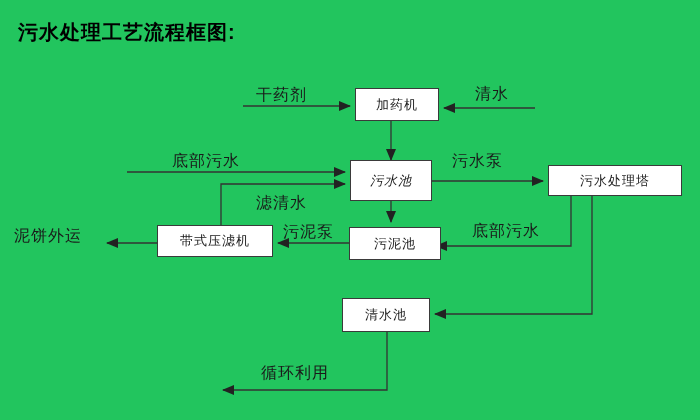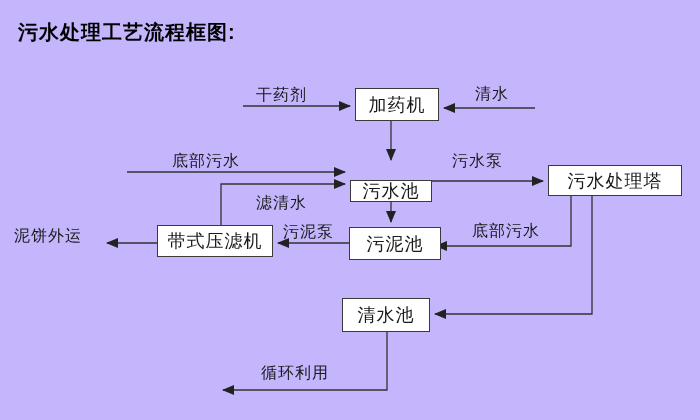--- a/index.html
+++ b/index.html
@@ -5,21 +5,21 @@
   html, body {
     margin: 0;
     padding: 0;
     background: #ffffff;
     font-family: "Liberation Sans", "DejaVu Sans", sans-serif;
   }
   .stage {
     position: relative;
     width: 700px;
     height: 420px;
-    background: #c4b5fd;
+    background: #22c55e;
     overflow: hidden;
   }
   .title {
     position: absolute;
     left: 18px;
     top: 19px;
     font-size: 20px;
     font-weight: bold;
     color: #000000;
     letter-spacing: 1px;
@@ -29,38 +29,38 @@
     position: absolute;
     left: 0;
     top: 0;
   }
   .node {
     position: absolute;
     box-sizing: border-box;
     border: 1px solid #3a3a3a;
     background: #ffffff;
     color: #1a1a1a;
-    font-size: 18px;
+    font-size: 13px;
     text-align: center;
     display: flex;
     align-items: center;
     justify-content: center;
     white-space: nowrap;
     letter-spacing: 1px;
   }
   .lbl {
     position: absolute;
     color: #1a1a1a;
     font-size: 16px;
     white-space: nowrap;
     letter-spacing: 1px;
   }
   
   .n-dosing   { left: 355px; top: 88px;  width: 84px;  height: 33px; }
-  .n-sewage   { left: 350px; top: 180px; width: 82px;  height: 22px; }
+  .n-sewage   { left: 350px; top: 160px; width: 82px;  height: 41px; font-style: italic; }
   .n-tower    { left: 548px; top: 165px; width: 134px; height: 31px; }
   .n-sludge   { left: 349px; top: 227px; width: 92px;  height: 33px; }
   .n-press    { left: 157px; top: 225px; width: 116px; height: 32px; }
   .n-clear    { left: 342px; top: 298px; width: 88px;  height: 34px; }
   
   .l-dry      { left: 256px; top: 85px; }
   .l-clearw   { left: 475px; top: 84px; }
   .l-sand     { left: 172px; top: 151px; }
   .l-filtered { left: 256px; top: 193px; }
   .l-swpump   { left: 452px; top: 151px; }

